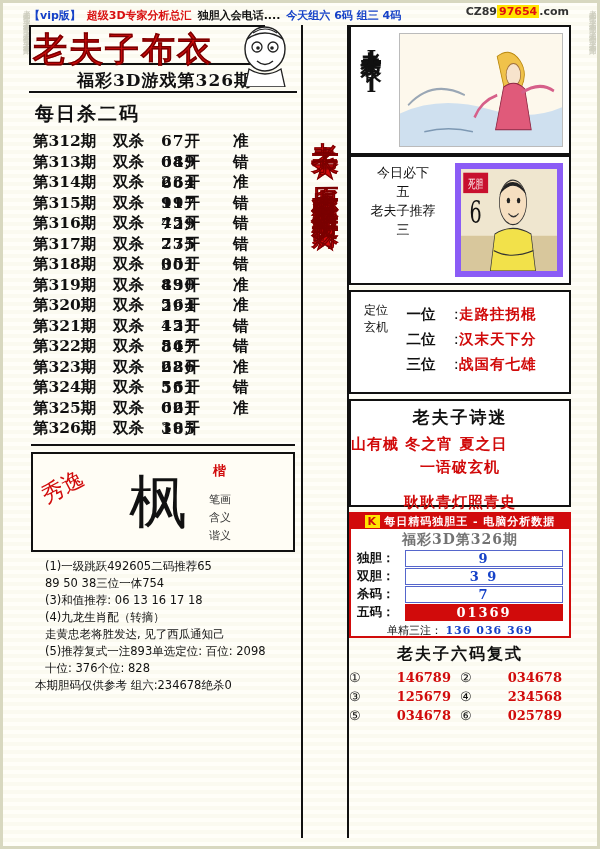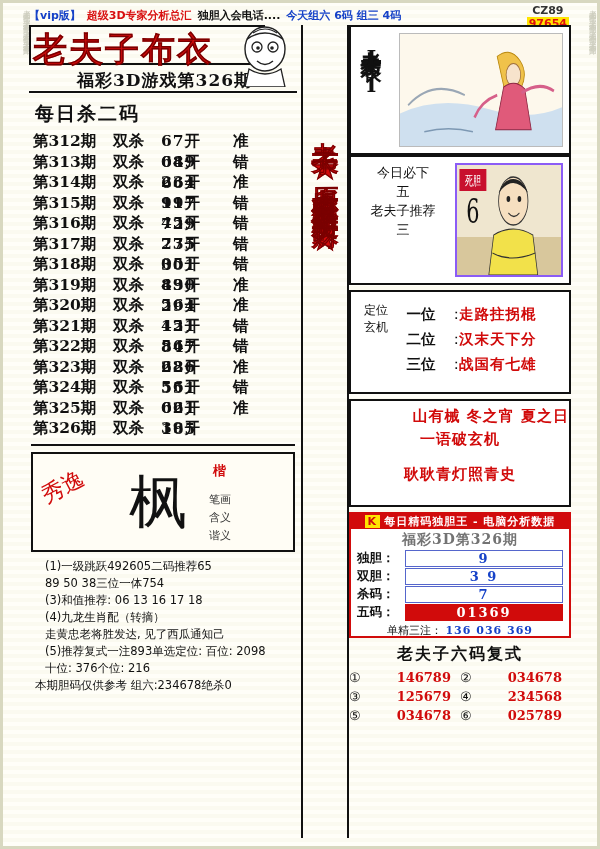--- a/index.html
+++ b/index.html
@@ -36,21 +36,21 @@
     font-size:11px;font-weight:bold;
     white-space:nowrap;overflow:hidden;
   }
   .tb-vip{color:#1642c8;}
   .tb-red{color:#d81010;}
   .tb-blue{color:#1642c8;}
   .tb-dark{color:#111;}
   .logo{
     position:absolute;right:2px;top:1px;
     height:15px;display:flex;align-items:center;
-    font-size:11px;font-weight:bold;flex-direction:column;
+    font-size:11px;font-weight:bold;
   }
   .logo .cz{color:#333;}
   .logo .num{color:#e01010;background:#ffe400;padding:0 2px;}
   .logo .com{color:#333;}
 
   
   .leftcol{
     position:absolute;left:0;top:22px;width:268px;bottom:8px;
   }
   .title-box{
@@ -163,21 +163,21 @@
     overflow:hidden;
   }
   .rbox2{height:130px;}
   .rbox2 .leftlines{
     position:absolute;left:6px;top:6px;width:92px;
     font-size:13px;color:#111;line-height:19px;text-align:center;
     font-family:"DejaVu Serif","Liberation Serif",serif;
   }
   .pic-old{
     position:absolute;left:104px;top:6px;right:6px;bottom:6px;
-    border:2px solid #8b5cf6;background:#3b82f6;overflow:hidden;
+    border:6px solid #8b5cf6;background:#3b82f6;overflow:hidden;
   }
   .rbox3{margin-top:5px;height:104px;padding:4px 2px;}
   .pick-row{
     display:flex;align-items:center;font-size:14.5px;height:25px;
     font-family:"DejaVu Serif","Liberation Serif",serif;
   }
   .pick-row .pos{width:56px;text-align:center;color:#111;font-weight:bold;}
   .pick-row .colon{width:10px;color:#111;}
   .pick-row .val{color:#d10b0b;font-weight:bold;letter-spacing:1px;}
   .rb3-left{
@@ -185,21 +185,21 @@
     font-size:12px;color:#111;line-height:17px;text-align:center;
     font-family:"DejaVu Serif","Liberation Serif",serif;
   }
   .rbox4{margin-top:5px;height:108px;}
   .poem-title{
     text-align:center;font-size:17px;font-weight:bold;color:#111;
     margin-top:5px;letter-spacing:2px;
     font-family:"DejaVu Serif","Liberation Serif",serif;
   }
   .poem-l1{
-    text-align:right;font-size:15px;color:#d10b0b;font-weight:bold;
+    text-align:left;font-size:15px;color:#d10b0b;font-weight:bold;
     margin-top:6px;letter-spacing:1px;
     font-family:"DejaVu Serif","Liberation Serif",serif;
   }
   .poem-l2{
     text-align:center;font-size:15px;color:#d10b0b;font-weight:bold;
     margin-top:4px;letter-spacing:1px;
     font-family:"DejaVu Serif","Liberation Serif",serif;
   }
   .poem-l3{
     text-align:center;font-size:15px;color:#d10b0b;font-weight:bold;
@@ -408,21 +408,21 @@
         <div class="sm2" style="top:74px">谐义</div>
       </div>
 
       <div class="notes">
         <div class="nline ind">(1)一级跳跃492605二码推荐65</div>
         <div class="nline ind">89 50 38三位一体754</div>
         <div class="nline ind">(3)和值推荐: 06 13 16 17 18</div>
         <div class="nline ind">(4)九龙生肖配（转摘）</div>
         <div class="nline ind">走黄忠老将胜发达, 见了西瓜通知己</div>
         <div class="nline ind">(5)推荐复式一注893单选定位: 百位: 2098</div>
-        <div class="nline ind">十位: 376个位: 216</div>
+        <div class="nline ind">十位: 376个位: 828</div>
         <div class="nline">本期胆码仅供参考 组六:234678绝杀0</div>
       </div>
 
     </div>
 
     <div class="vbanner">
       <div class="vtext">老夫子★愿所有彩民新年发大财★</div>
     </div>
 
     <div class="rightcol">
@@ -489,20 +489,21 @@
           </div>
           <div class="pick-row">
             <span class="pos">三位</span>
             <span class="colon">：</span>
             <span class="val">战国有七雄</span>
           </div>
         </div>
       </div>
 
       <div class="box rbox4">
+        <div class="poem-title">老夫子诗迷</div>
         <div class="poem-l1">山有械  冬之宵  夏之日</div>
         <div class="poem-l2">一语破玄机</div>
         <div class="poem-l3">耿耿青灯照青史</div>
       </div>
 
       <div class="panel">
         <div class="panel-head">
           <span class="k">K</span><span>每日精码独胆王 - 电脑分析数据</span>
         </div>
         <div class="panel-sub">福彩3D第326期</div>

